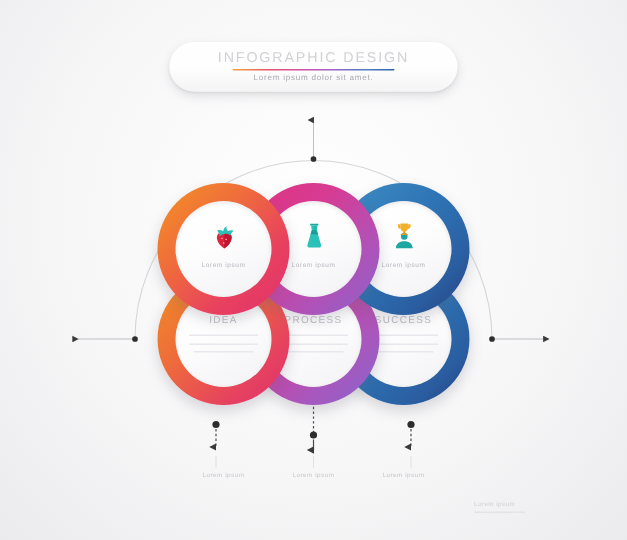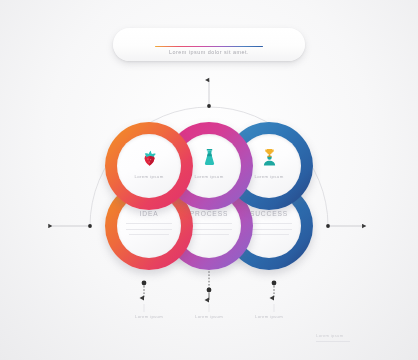--- a/index.html
+++ b/index.html
@@ -226,20 +226,21 @@
     <line x1="209" y1="304" x2="209" y2="312" stroke="#e0e0e4" stroke-width="0.7"></line>
   </g>
   <g>
     <circle cx="274" cy="283" r="2.4" fill="#2e2e2e"></circle>
     <line x1="274" y1="286" x2="274" y2="298" stroke="#4a4a4a" stroke-width="0.8" stroke-dasharray="1.6 1.6" marker-end="url(#ar-down)"></line>
     <line x1="274" y1="304" x2="274" y2="312" stroke="#e0e0e4" stroke-width="0.7"></line>
   </g>
 </svg>
 
 <div class="title-card">
+  <div class="title-main">INFOGRAPHIC DESIGN</div>
   <div class="title-rule"></div>
   <div class="title-sub">Lorem ipsum dolor sit amet.</div>
 </div>
 
 <div class="ring bot ring-b3">
   <div class="inner">
     <div class="step-title">SUCCESS</div>
     <div class="text-lines">
       <i></i>
         <i></i>

